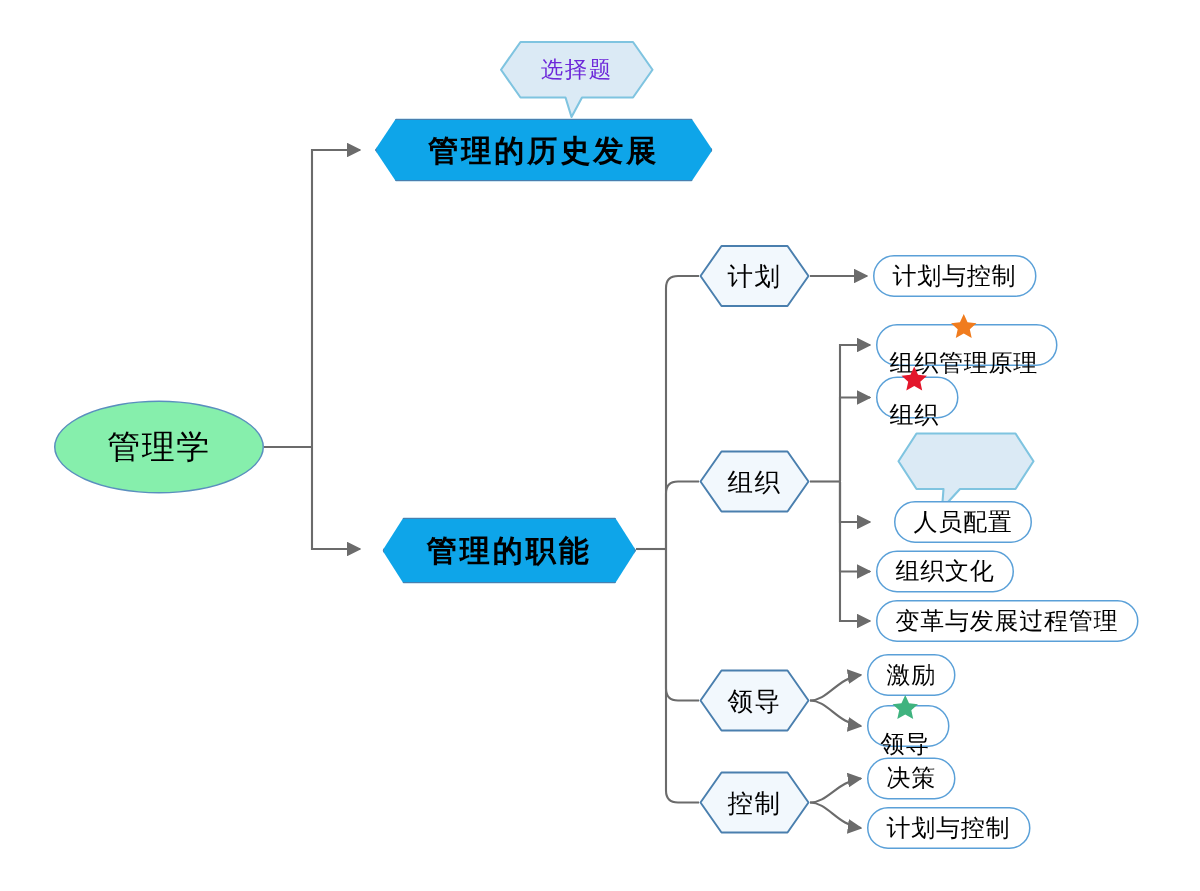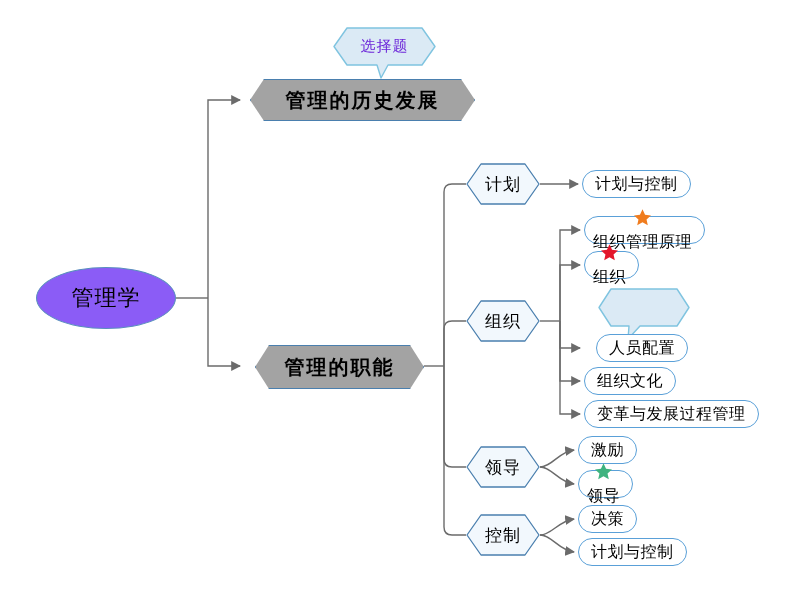--- a/index.html
+++ b/index.html
@@ -30,29 +30,29 @@
     box-sizing: border-box;
     display: flex;
     align-items: center;
     justify-content: center;
     white-space: nowrap;
     color: #000000;
   }
   
   .n-root {
     border: 1.2px solid #5a8fbe;
-    background: #8b5cf6;
+    background: #86efac;
     border-radius: 50%;
     font-size: 22px;
     letter-spacing: 1px;
   }
   
   .n-oct {
     border: 1.2px solid #4a7fae;
-    background: #a3a3a3;
+    background: #0ea5e9;
     font-size: 20px;
     font-weight: bold;
     letter-spacing: 2px;
     clip-path: polygon(14px 0, calc(100% - 14px) 0, 100% 50%, calc(100% - 14px) 100%,
                        14px 100%, 0 50%);
   }
   .n-oct .oct-inner {
     position: absolute;
     left: 0; top: 0; right: 0; bottom: 0;
     display: flex;

